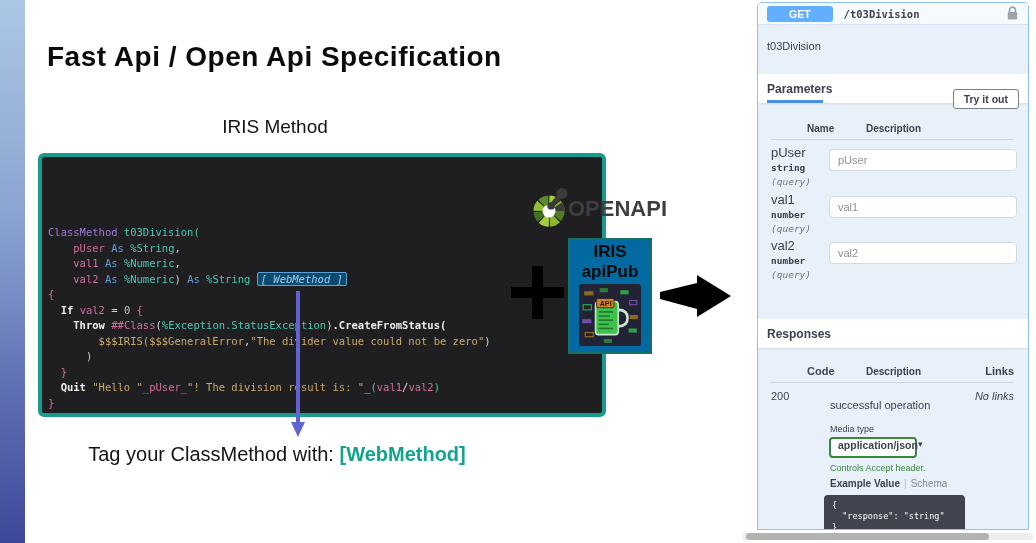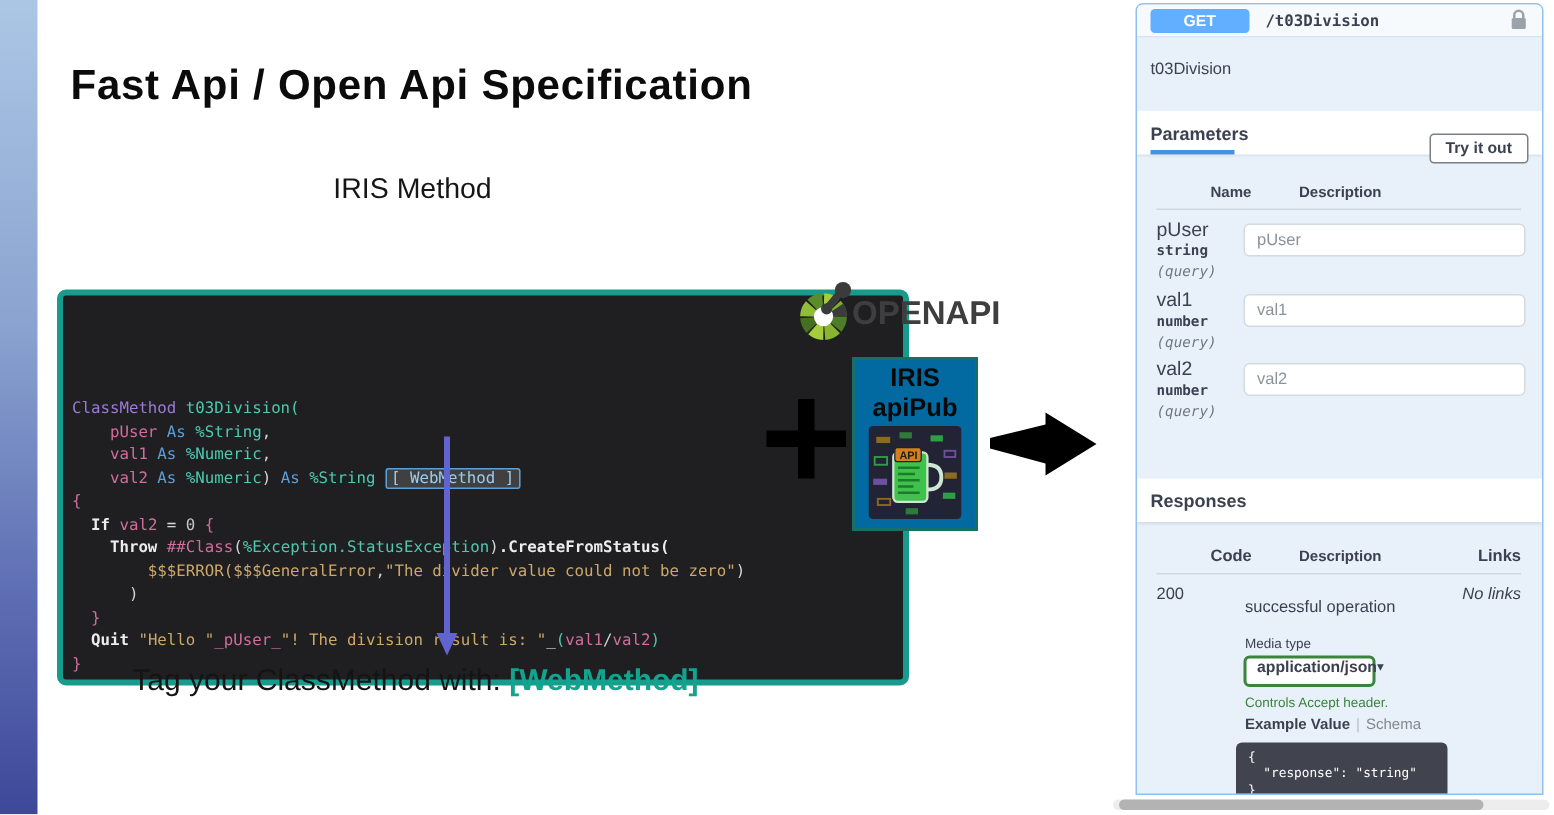--- a/index.html
+++ b/index.html
@@ -13,34 +13,34 @@
     background:linear-gradient(180deg,#abc7e5 0%, #8aa3d0 40%, #5f6fb4 72%, #3e4899 100%); }
 
   
   #slide-title { position:absolute; left:47px; top:41px; font-size:28px; font-weight:bold;
     letter-spacing:.5px; color:#0b0b0b; }
   #code-caption { position:absolute; left:38px; top:116px; width:474px; text-align:center;
     font-size:19px; color:#161616; }
 
   
   #code-block { position:absolute; left:38px; top:153px; width:568px; height:264px;
-    background:#1f1f22; border:4px solid #169b8d; border-radius:6px;margin-top:40px; }
+    background:#1f1f22; border:4px solid #169b8d; border-radius:6px; }
   #code-lines { position:absolute; left:6px; top:68px;
     font-family:"DejaVu Sans Mono", monospace; font-size:10.5px; line-height:15.5px; }
   .code-line { white-space:pre; }
   .c-w { color:#d4d4d4; }
   .c-B { color:#ececec; font-weight:bold; }
   .c-p { color:#9d7ad8; }
   .c-t { color:#4ec9b0; }
   .c-k { color:#d16d9e; }
   .c-b { color:#5c9fd8; }
   .c-g { color:#cda869; }
   .c-n { color:#c4c4c4; }
-  .c-x { color:#9ccdee; background:#404040; border:1px solid #5c9fd6; border-radius:2px;
-         padding:0 3px; }
+  .c-x { color:#9ccdee; background:#0c4a6e; border:1px solid #5c9fd6; border-radius:2px;
+         padding:0 3px;font-style:italic; }
 
   
   #pointer-line { position:absolute; left:296px; top:291px; width:4px; height:132px;
     background:#6163cf; z-index:5; }
   #pointer-head { position:absolute; left:291px; top:422px; width:0; height:0; z-index:5;
     border-left:7px solid transparent; border-right:7px solid transparent;
     border-top:15px solid #6163cf; }
 
   #tag-line { position:absolute; left:38px; top:443px; width:478px; text-align:center;
     font-size:20px; color:#141414; }
@@ -135,21 +135,21 @@
 
   <div id="code-block">
     <div id="code-lines">
         <div class="code-line"><span class="c-p">ClassMethod </span><span class="c-t">t03Division(</span></div>
         <div class="code-line"><span class="c-w">    </span><span class="c-k">pUser</span><span class="c-b"> As </span><span class="c-t">%String</span><span class="c-w">,</span></div>
         <div class="code-line"><span class="c-w">    </span><span class="c-k">val1</span><span class="c-b"> As </span><span class="c-t">%Numeric</span><span class="c-w">,</span></div>
         <div class="code-line"><span class="c-w">    </span><span class="c-k">val2</span><span class="c-b"> As </span><span class="c-t">%Numeric</span><span class="c-w">) </span><span class="c-b">As </span><span class="c-t">%String </span><span class="c-x">[ WebMethod ]</span></div>
         <div class="code-line"><span class="c-k">{</span></div>
         <div class="code-line"><span class="c-w">  </span><span class="c-B">If </span><span class="c-k">val2 </span><span class="c-w">= </span><span class="c-n">0 </span><span class="c-k">{</span></div>
         <div class="code-line"><span class="c-w">    </span><span class="c-B">Throw </span><span class="c-k">##Class</span><span class="c-w">(</span><span class="c-t">%Exception.StatusException</span><span class="c-w">)</span><span class="c-B">.CreateFromStatus(</span></div>
-        <div class="code-line"><span class="c-w">        </span><span class="c-g">$$$ERROR(</span><span class="c-g">$$$GeneralError</span><span class="c-w">,</span><span class="c-g">"The divider value could not be zero"</span><span class="c-w">)</span></div>
+        <div class="code-line"><span class="c-w">        </span><span class="c-g">$$$IRIS(</span><span class="c-g">$$$GeneralError</span><span class="c-w">,</span><span class="c-g">"The divider value could not be zero"</span><span class="c-w">)</span></div>
         <div class="code-line"><span class="c-w">      )</span></div>
         <div class="code-line"><span class="c-k">  }</span></div>
         <div class="code-line"><span class="c-w">  </span><span class="c-B">Quit </span><span class="c-g">"Hello "</span><span class="c-k">_pUser_</span><span class="c-g">"! The division result is: "</span><span class="c-w">_</span><span class="c-t">(</span><span class="c-k">val1</span><span class="c-w">/</span><span class="c-k">val2</span><span class="c-t">)</span></div>
         <div class="code-line"><span class="c-k">}</span></div>
       </div>
   </div>
 
   <div id="pointer-line"></div>
   <div id="pointer-head"></div>
 

